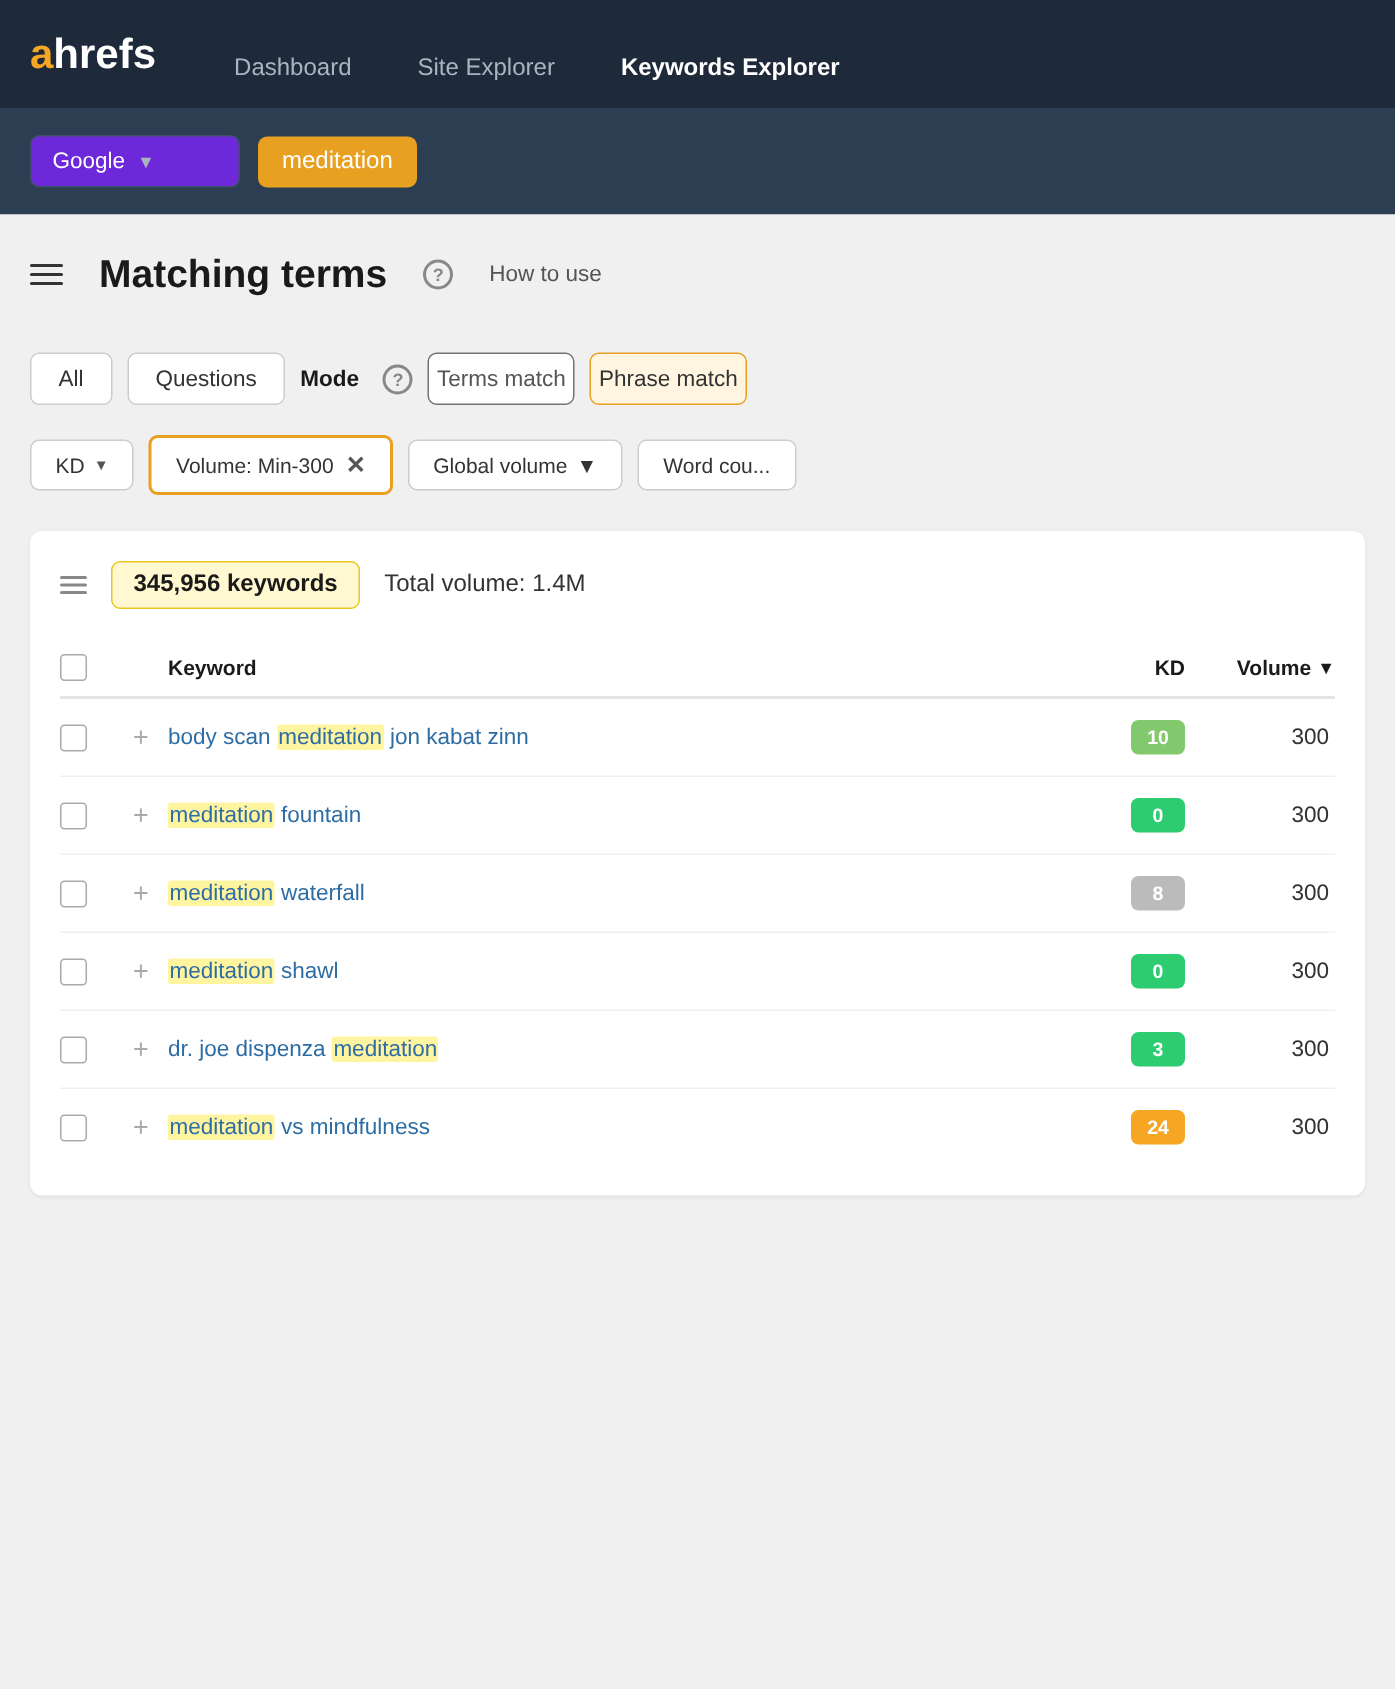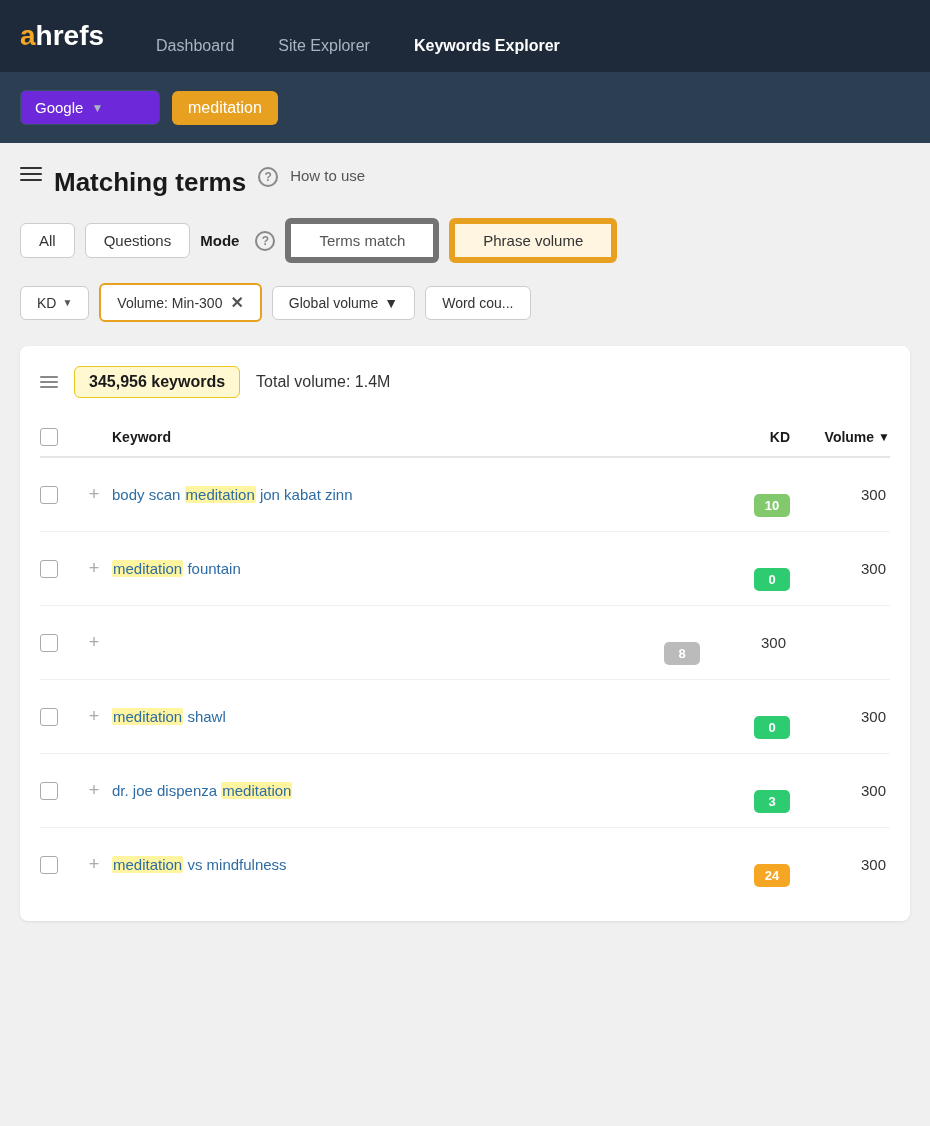--- a/index.html
+++ b/index.html
@@ -18,33 +18,33 @@
     .search-bar { background: #2c3e52; padding: 18px 20px; display: flex; align-items: center; gap: 12px; }
     .search-engine { background: #6d28d9; color: #fff; border: 1px solid #3d5166; border-radius: 6px; padding: 8px 14px; font-size: 15px; display: flex; align-items: center; gap: 8px; cursor: pointer; min-width: 140px; }
     .search-engine-text { color: #fff; font-size: 15px; }
     .chevron { color: #aab4c0; font-size: 12px; }
     .search-keyword { background: #e8a020; color: #fff; padding: 8px 16px; border-radius: 6px; font-size: 16px; font-weight: 500; }
 
     
     .main { background: #f0f0f0; padding: 24px 20px 0; }
 
     
-    .page-header { display: flex; align-items: flex-start; gap: 12px; margin-bottom: 20px; }
+    .page-header { display: flex; align-items: center; gap: 24px; margin-bottom: 37px; }
     .hamburger { display: flex; flex-direction: column; gap: 4px; cursor: pointer; }
     .hamburger span { display: block; width: 22px; height: 2px; background: #333; border-radius: 1px; }
     .page-title { font-size: 26px; font-weight: 700; color: #1a1a1a; }
     .help-icon { width: 20px; height: 20px; border: 2px solid #888; border-radius: 50%; display: flex; align-items: center; justify-content: center; color: #888; font-size: 12px; font-weight: 700; cursor: pointer; }
     .how-to-use { color: #555; font-size: 15px; cursor: pointer; }
 
     
     .tabs-row { display: flex; align-items: center; gap: 10px; margin-bottom: 20px; flex-wrap: wrap; }
     .tab-btn { padding: 8px 18px; border-radius: 6px; border: 1px solid #ccc; background: #fff; font-size: 15px; cursor: pointer; color: #333; }
     .tab-btn.active { background: #fff; border-color: #ccc; }
     .mode-label { font-size: 15px; font-weight: 600; color: #1a1a1a; display: flex; align-items: center; gap: 16px; }
-    .tab-mode { padding: 8px 28px; border-radius: 6px; border: 6px solid #737373; background: #fff; font-size: 15px; cursor: pointer; color: #555; }
+    .tab-mode { padding: 8px 5px; border-radius: 6px; border: 1px solid #737373; background: #fff; font-size: 15px; cursor: pointer; color: #555; }
     .tab-mode.active { background: #fff5e0; border-color: #e8a020; color: #333; font-weight: 500; }
 
     
     .filters-row { display: flex; align-items: center; gap: 10px; margin-bottom: 24px; flex-wrap: wrap; }
     .filter-btn { padding: 8px 16px; border-radius: 6px; border: 1px solid #ccc; background: #fff; font-size: 14px; cursor: pointer; color: #333; display: flex; align-items: center; gap: 6px; }
     .filter-btn .btn-chevron { font-size: 10px; color: #555; }
     .filter-volume { padding: 8px 16px; border-radius: 6px; border: 2px solid #e8a020; background: #fff; font-size: 14px; cursor: pointer; color: #333; display: flex; align-items: center; gap: 8px; }
     .filter-volume .close-x { color: #555; cursor: pointer; font-size: 16px; font-weight: 700; }
     .filter-global { padding: 8px 16px; border-radius: 6px; border: 1px solid #ccc; background: #fff; font-size: 14px; cursor: pointer; color: #333; display: flex; align-items: center; gap: 6px; }
     .filter-wordcol { padding: 8px 16px; border-radius: 6px; border: 1px solid #ccc; background: #fff; font-size: 14px; cursor: pointer; color: #333; }
@@ -66,21 +66,21 @@
     .table-row-wrap:last-child { border-bottom: none; }
 
     .row-checkbox { width: 18px; height: 18px; border: 1.5px solid #aaa; border-radius: 3px; cursor: pointer; background: #fff; }
     .row-plus { color: #aaa; font-size: 18px; cursor: pointer; text-align: center; }
 
     .keyword-cell { font-size: 15px; line-height: 1.4; }
     .kw-highlighted { background: #fff5a0; border-radius: 2px; padding: 0 1px; }
     .kw-link { color: #2e6da4; text-decoration: none; }
 
     .kd-cell { text-align: right; }
-    .kd-badge { display: inline-block; padding: 4px 8px; border-radius: 5px; font-size: 13px; font-weight: 700; color: #fff; min-width: 36px; text-align: center; margin-top: 22px; }
+    .kd-badge { display: inline-block; padding: 4px 8px; border-radius: 5px; font-size: 13px; font-weight: 700; color: #fff; min-width: 36px; text-align: center; }
 
     .volume-cell { text-align: right; font-size: 15px; color: #333; padding-right: 4px; }
 
     .section-divider { height: 16px; }
   </style>
 </head>
 <body>
 
 <nav class="nav">
   <div class="logo">
@@ -116,21 +116,21 @@
   </div>
 
   <div class="tabs-row">
     <button class="tab-btn active">All</button>
     <button class="tab-btn">Questions</button>
     <div class="mode-label">
       <span>Mode</span>
       <div class="help-icon">?</div>
     </div>
     <button class="tab-mode">Terms match</button>
-    <button class="tab-mode active">Phrase volume</button>
+    <button class="tab-mode active">Phrase match</button>
   </div>
 
   <div class="filters-row">
     <button class="filter-btn">
       <span>KD</span>
       <span class="btn-chevron">▼</span>
     </button>
     <div class="filter-volume">
       <span>Volume: Min-300</span>
       <span class="close-x">✕</span>
@@ -185,20 +185,21 @@
           <div class="row-plus">+</div>
           <div class="keyword-cell"><a href="#" class="kw-link"><span class="kw-highlighted">meditation</span> fountain</a></div>
           <div class="kd-cell"><span class="kd-badge" style="background: rgb(46, 204, 113);">0</span></div>
           <div class="volume-cell">300</div>
         </div>
         <div class="table-row-wrap">
           <div>
             <div class="row-checkbox"></div>
           </div>
           <div class="row-plus">+</div>
+          <div class="keyword-cell"><a href="#" class="kw-link"><span class="kw-highlighted">meditation</span> waterfall</a></div>
           <div class="kd-cell"><span class="kd-badge" style="background: rgb(187, 187, 187);">8</span></div>
           <div class="volume-cell">300</div>
         </div>
         <div class="table-row-wrap">
           <div>
             <div class="row-checkbox"></div>
           </div>
           <div class="row-plus">+</div>
           <div class="keyword-cell"><a href="#" class="kw-link"><span class="kw-highlighted">meditation</span> shawl</a></div>
           <div class="kd-cell"><span class="kd-badge" style="background: rgb(46, 204, 113);">0</span></div>

